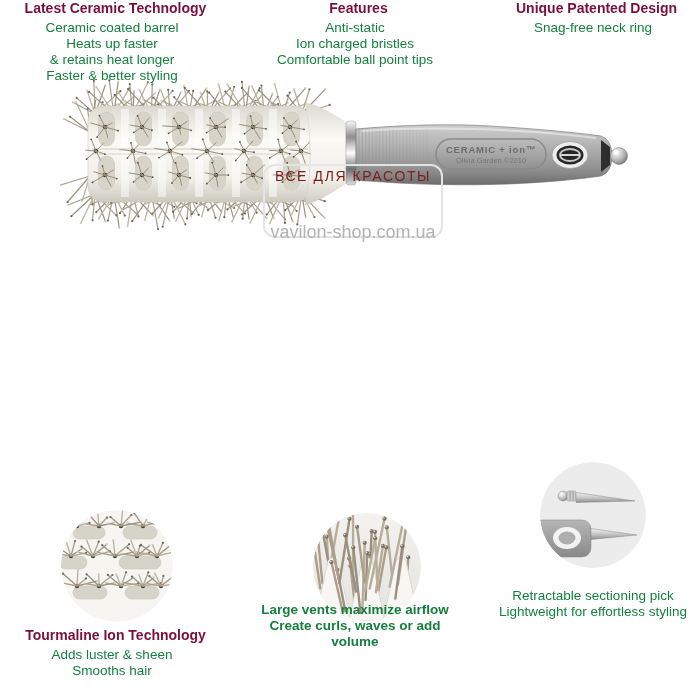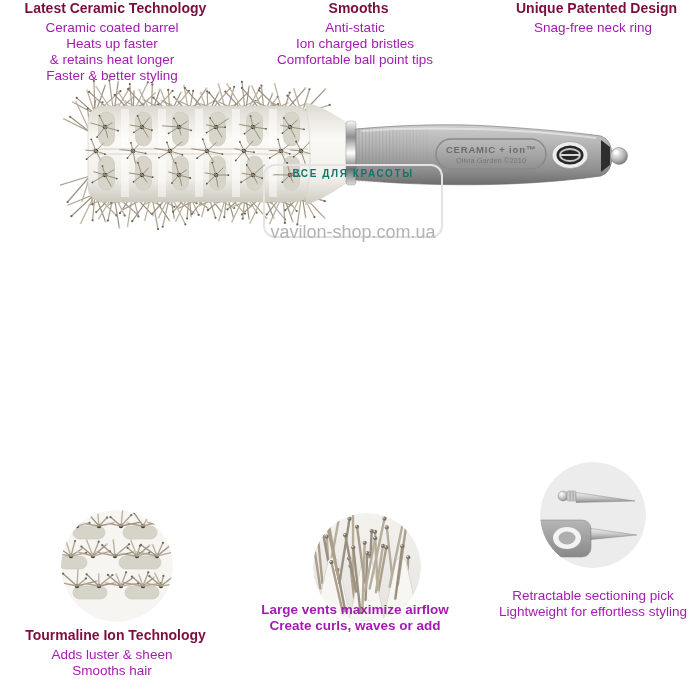--- a/index.html
+++ b/index.html
@@ -3,32 +3,32 @@
 <meta charset="utf-8">
 <style>
   html,body{margin:0;padding:0;background:#fff;}
   .canvas{position:relative;width:700px;height:700px;background:#fff;overflow:hidden;
           font-family:"Liberation Sans",sans-serif;}
   svg text{font-family:"Liberation Sans",sans-serif;}
 
   
   .wm{position:absolute;left:263px;top:164px;width:176px;height:70px;
       border:2px solid #e4e4e4;border-radius:12px;z-index:5;text-align:center;}
-  .wm-tag{margin-top:2px;font-size:10px;font-weight:bold;letter-spacing:1.6px;
-          color:#0f766e;white-space:nowrap;}
+  .wm-tag{margin-top:2px;font-size:14px;font-weight:normal;letter-spacing:1.6px;
+          color:#7f1d1d;white-space:nowrap;}
   .wm-brand{font-family:"Liberation Serif",serif;font-weight:bold;font-size:34px;
             line-height:34px;letter-spacing:1px;color:rgba(184,184,184,.93);}
   .wm-brand::first-letter{font-size:45px;}
   .wm-url{position:absolute;left:-4px;right:-4px;bottom:-7px;font-size:18px;
           color:rgba(175,175,175,.95);white-space:nowrap;text-align:center;}
 
   
   .col,.cap{position:absolute;text-align:center;}
   .heading{font-size:14px;font-weight:bold;color:#7a0e3e;margin:0 0 4px 0;line-height:16px;padding-left:7px;}
-  .line{font-size:13.5px;color:#a21caf;line-height:16px;}
+  .line{font-size:13.5px;color:#15803d;line-height:16px;}
   #col1{left:0;top:397;width:224px;}
   #col2{left:243px;top:397;width:224px;}
   #col3{left:481px;top:397;width:224px;}
   #cap1{left:0;top:627px;width:224px;}
   #cap2{left:243px;top:602px;width:224px;font-weight:bold;}
   #cap3{left:481px;top:588px;width:224px;}
 
   
   .detail-circle{position:absolute;border-radius:50%;}
   #c1{left:61px;top:510px;}
@@ -793,21 +793,21 @@
   </div>
 
   <div class="col" id="col1">
     <div class="heading">Latest Ceramic Technology</div>
     <div class="line">Ceramic coated barrel</div>
     <div class="line">Heats up faster</div>
     <div class="line">&amp; retains heat longer</div>
     <div class="line">Faster &amp; better styling</div>
   </div>
   <div class="col" id="col2">
-    <div class="heading">Smooths</div>
+    <div class="heading">Features</div>
     <div class="line">Anti-static</div>
     <div class="line">Ion charged bristles</div>
     <div class="line">Comfortable ball point tips</div>
   </div>
   <div class="col" id="col3">
     <div class="heading">Unique Patented Design</div>
     <div class="line">Snag-free neck ring</div>
   </div>
 
   <svg id="c1" class="detail-circle" width="112" height="112" viewBox="0 0 112 112">
@@ -1163,19 +1163,20 @@
   </svg>
 
   <div class="cap" id="cap1">
     <div class="heading">Tourmaline Ion Technology</div>
     <div class="line">Adds luster &amp; sheen</div>
     <div class="line">Smooths hair</div>
   </div>
   <div class="cap" id="cap2">
     <div class="line">Large vents maximize airflow</div>
     <div class="line">Create curls, waves or add</div>
+    <div class="line">volume</div>
   </div>
   <div class="cap" id="cap3">
     <div class="line">Retractable sectioning pick</div>
     <div class="line">Lightweight for effortless styling</div>
   </div>
 
 </div>
 
 </body></html>

